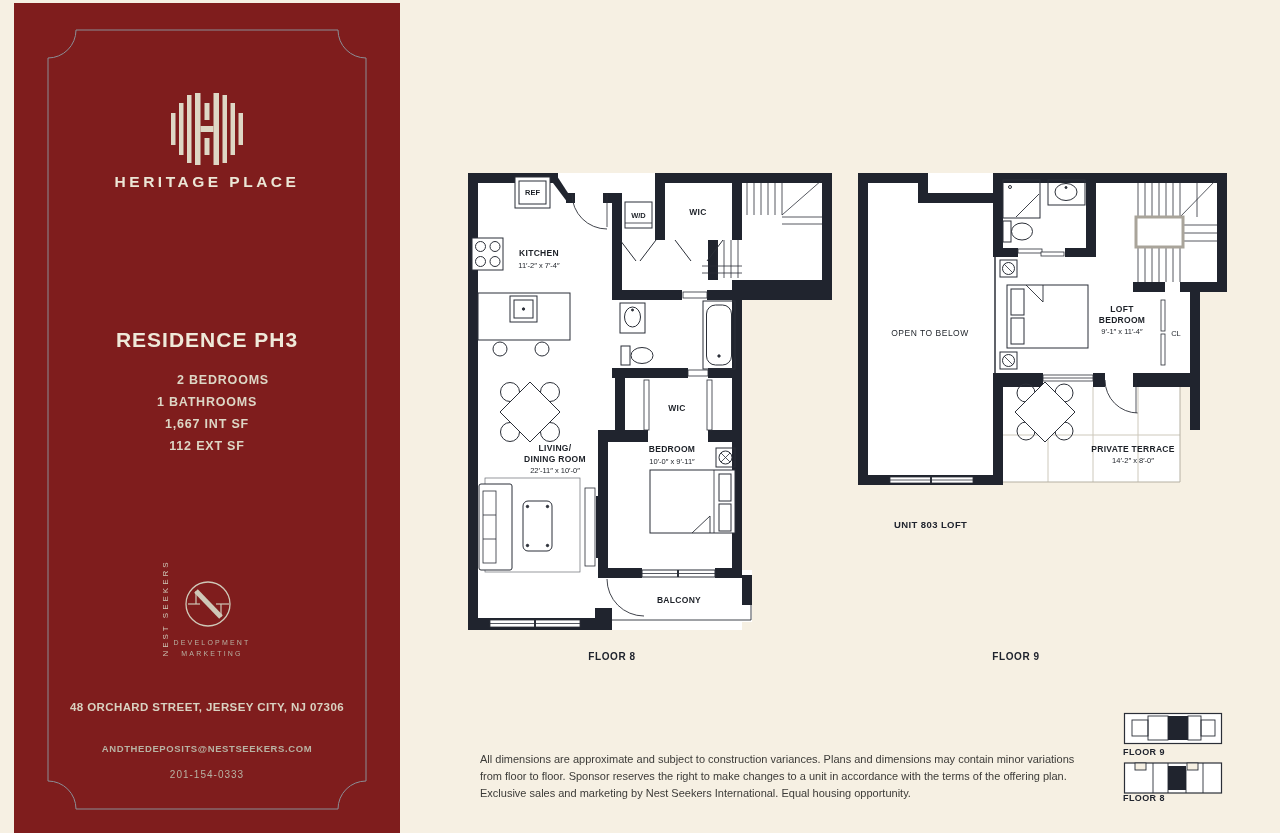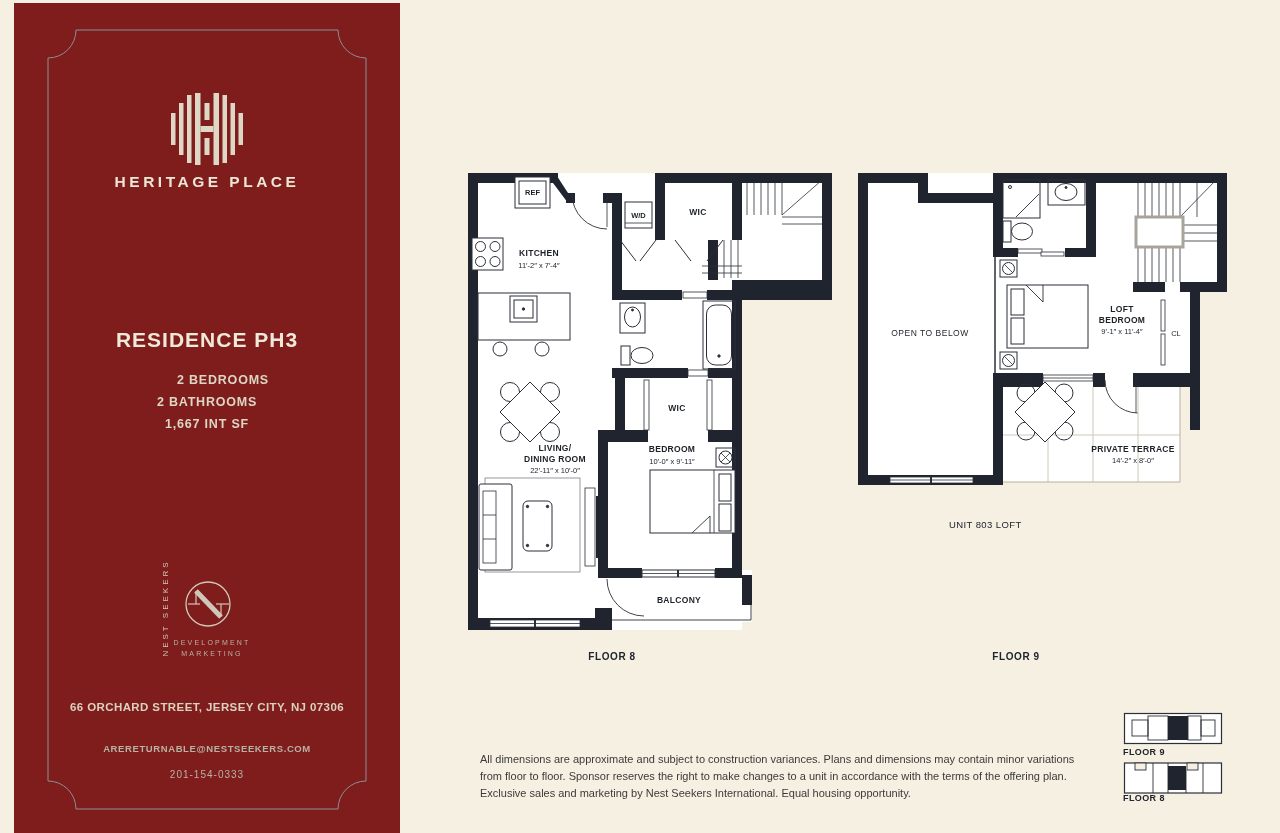--- a/index.html
+++ b/index.html
@@ -18,21 +18,21 @@
   .brand-name{top:170px;font-size:15.5px;font-weight:bold;letter-spacing:3.5px;color:#ece6d6;}
   .residence-title{top:297px;font-size:21px;font-weight:bold;letter-spacing:1px;color:#efe9d9;margin-top:28px;}
   .floors-subtitle{top:328px;font-size:13px;letter-spacing:2.5px;color:#cfc8b8;}
   .spec-line{position:absolute;left:0;width:100%;text-align:center;font-size:12.5px;font-weight:bold;letter-spacing:0.8px;color:#ddd6c5;}
   .address-line{top:698px;font-size:11.5px;font-weight:bold;letter-spacing:0.4px;color:#d9d2c1;}
   .email-line{top:740px;font-size:9.5px;font-weight:bold;letter-spacing:0.6px;color:#b8b2a3;}
   .phone-line{top:766px;font-size:10px;letter-spacing:1px;color:#b8b2a3;}
   
   .plan-svg{position:absolute;}
   .plan-caption{position:absolute;font-size:10px;font-weight:bold;letter-spacing:0.6px;color:#20242e;text-align:center;width:80px;}
-  .unit-label{position:absolute;left:949px;top:519px;font-size:9.5px;font-weight:normal;letter-spacing:0.4px;color:#20242e;}
+  .unit-label{position:absolute;left:894px;top:519px;font-size:9.5px;font-weight:bold;letter-spacing:0.4px;color:#20242e;}
   
   .disclaimer{position:absolute;left:480px;top:751px;width:612px;color:#3c3b38;}
   .disclaimer p{margin:0 0 10px 0;font-size:11px;line-height:1.55;}
   
   .keyplan-label{position:absolute;font-size:9px;font-weight:bold;color:#20242e;letter-spacing:0.4px;}
   svg text{font-family:"Liberation Sans", sans-serif;}
   .room-name{font-weight:bold;font-size:8.5px;fill:#1c2027;letter-spacing:0.3px;}
   .room-dims{font-size:7.5px;fill:#1c2027;}
   .room-small{font-weight:bold;font-size:7.5px;fill:#1c2027;}
 </style>
@@ -57,39 +57,40 @@
       <rect x="65.5" y="2" width="4.5" height="68"></rect>
       <rect x="73.5" y="10" width="4.5" height="52"></rect>
       <rect x="81.5" y="20" width="4.5" height="32"></rect>
     </g>
   </svg>
 
   <div class="sb-center brand-name">HERITAGE PLACE</div>
   <div class="sb-center residence-title">RESIDENCE PH3</div>
 
   <div class="spec-line" style="top:370px;padding-left:16px;">2 BEDROOMS</div>
-  <div class="spec-line" style="top:392px;">2 BATHROOMS</div>
+  <div class="spec-line" style="top:392px;">1 BATHROOMS</div>
   <div class="spec-line" style="top:414px;">1,667 INT SF</div>
+  <div class="spec-line" style="top:436px;">112 EXT SF</div>
 
   <svg style="position:absolute;left:128px;top:549px;" width="140" height="112" viewBox="0 0 140 112">
     <text x="26" y="56" transform="rotate(-90 26 56)" text-anchor="middle" font-size="8" letter-spacing="3" fill="#cfc8b8">NEST SEEKERS</text>
     <circle cx="66" cy="52" r="22" fill="none" stroke="#cfc8b8" stroke-width="1.3"></circle>
     <g stroke="#cfc8b8">
       <line x1="54" y1="39" x2="79" y2="65" stroke-width="5"></line>
       <line x1="46" y1="52" x2="58" y2="52" stroke-width="1.2"></line>
       <line x1="74" y1="52" x2="87" y2="52" stroke-width="1.2"></line>
       <line x1="54" y1="39" x2="54" y2="52" stroke-width="1.2"></line>
       <line x1="79" y1="52" x2="79" y2="65" stroke-width="1.2"></line>
     </g>
     <text x="70" y="93" text-anchor="middle" font-size="7" letter-spacing="2.2" fill="#b8b2a3">DEVELOPMENT</text>
     <text x="70" y="104" text-anchor="middle" font-size="7" letter-spacing="2.2" fill="#b8b2a3">MARKETING</text>
   </svg>
 
-  <div class="sb-center address-line">66 ORCHARD STREET, JERSEY CITY, NJ 07306</div>
-  <div class="sb-center email-line">ARERETURNABLE@NESTSEEKERS.COM</div>
+  <div class="sb-center address-line">48 ORCHARD STREET, JERSEY CITY, NJ 07306</div>
+  <div class="sb-center email-line">ANDTHEDEPOSITS@NESTSEEKERS.COM</div>
   <div class="sb-center phone-line">201-154-0333</div>
 </div>
 
 <svg class="plan-svg" style="left:455px;top:160px;" width="400" height="497" viewBox="0 0 400 497">
 
   <rect x="13" y="13" width="364" height="127" fill="#ffffff"></rect>
   <rect x="13" y="13" width="274" height="457" fill="#ffffff"></rect>
   <rect x="150" y="410" width="147" height="52" fill="#ffffff"></rect>
 
   <g fill="#20242e">

